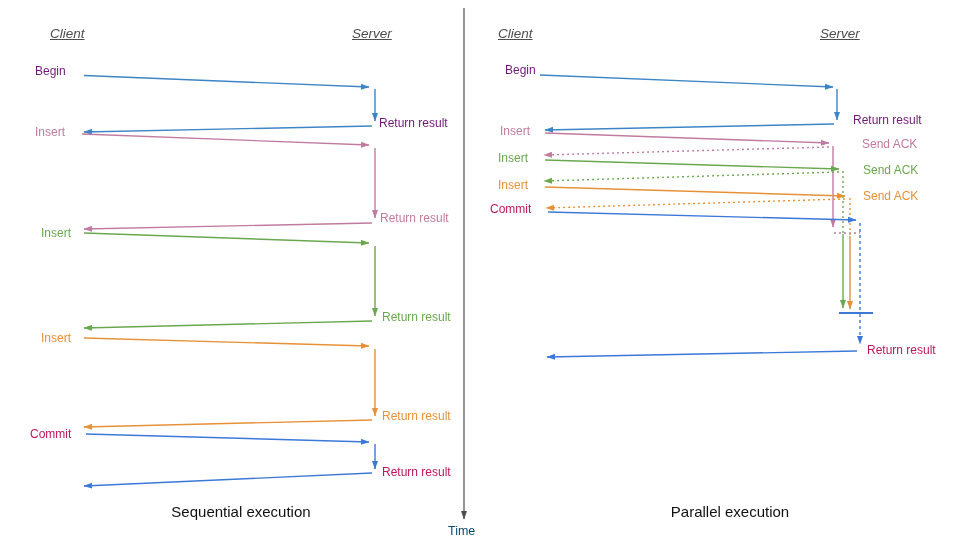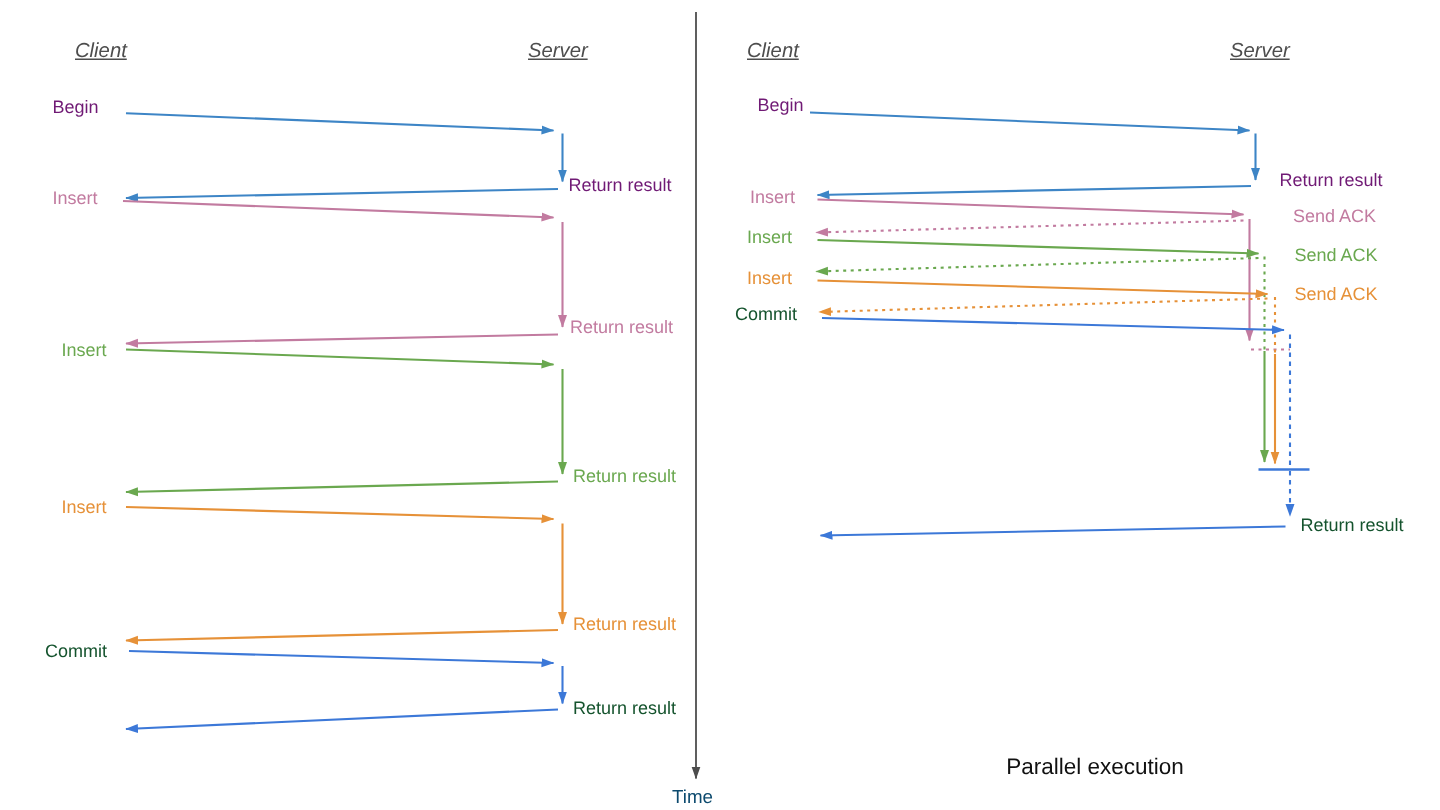--- a/index.html
+++ b/index.html
@@ -35,21 +35,21 @@
   .time-lbl{
     position:absolute;
     font-size:12.5px;
     color:#0c4a6e;
     white-space:nowrap;
   }
   .c-blue1{color:#701a75;}
   .c-pink{color:#c27ba0;}
   .c-green{color:#6aa84f;}
   .c-orange{color:#e69138;}
-  .c-blue2{color:#14532d;}
+  .c-blue2{color:#be185d;}
 </style>
 </head>
 <body>
 
 <div class="canvas">
 
   <svg width="960" height="540" viewBox="0 0 960 540">
     <defs>
       <marker id="ab1" viewBox="0 0 9 8" refX="8" refY="4" markerWidth="9" markerHeight="8" markerUnits="userSpaceOnUse" orient="auto-start-reverse">
         <path d="M0,1 L8.5,4 L0,7 Z" fill="#3d85c6"></path>
@@ -145,16 +145,17 @@
   <div class="lbl c-blue1" style="left:853px;top:113px;">Return result</div>
   <div class="lbl c-pink" style="left:500px;top:124px;">Insert</div>
   <div class="lbl c-pink" style="left:862px;top:137px;">Send ACK</div>
   <div class="lbl c-green" style="left:498px;top:151px;">Insert</div>
   <div class="lbl c-green" style="left:863px;top:163px;">Send ACK</div>
   <div class="lbl c-orange" style="left:498px;top:178px;">Insert</div>
   <div class="lbl c-orange" style="left:863px;top:189px;">Send ACK</div>
   <div class="lbl c-blue2" style="left:490px;top:202px;">Commit</div>
   <div class="lbl c-blue2" style="left:867px;top:343px;">Return result</div>
 
+  <div class="caption" style="left:61px;top:503px;width:360px;">Sequential execution</div>
   <div class="caption" style="left:550px;top:503px;width:360px;">Parallel execution</div>
   <div class="time-lbl" style="left:448px;top:524px;">Time</div>
 
 </div>
 
 </body></html>

